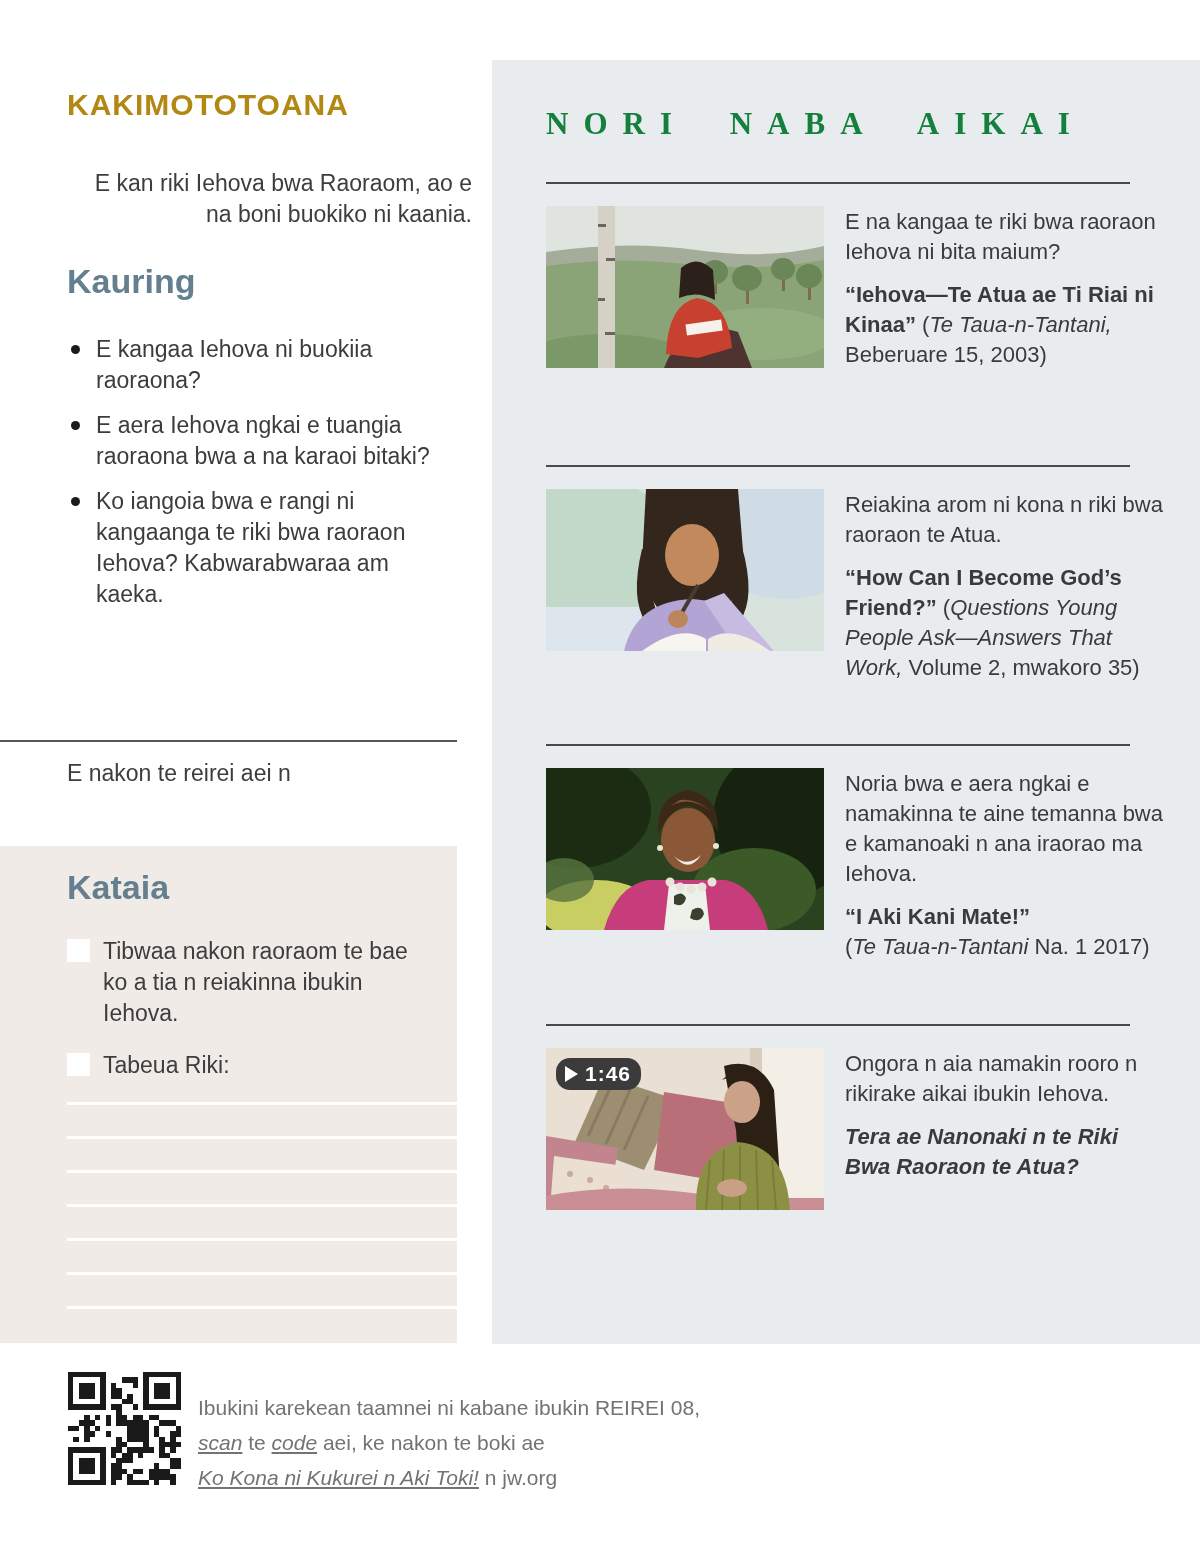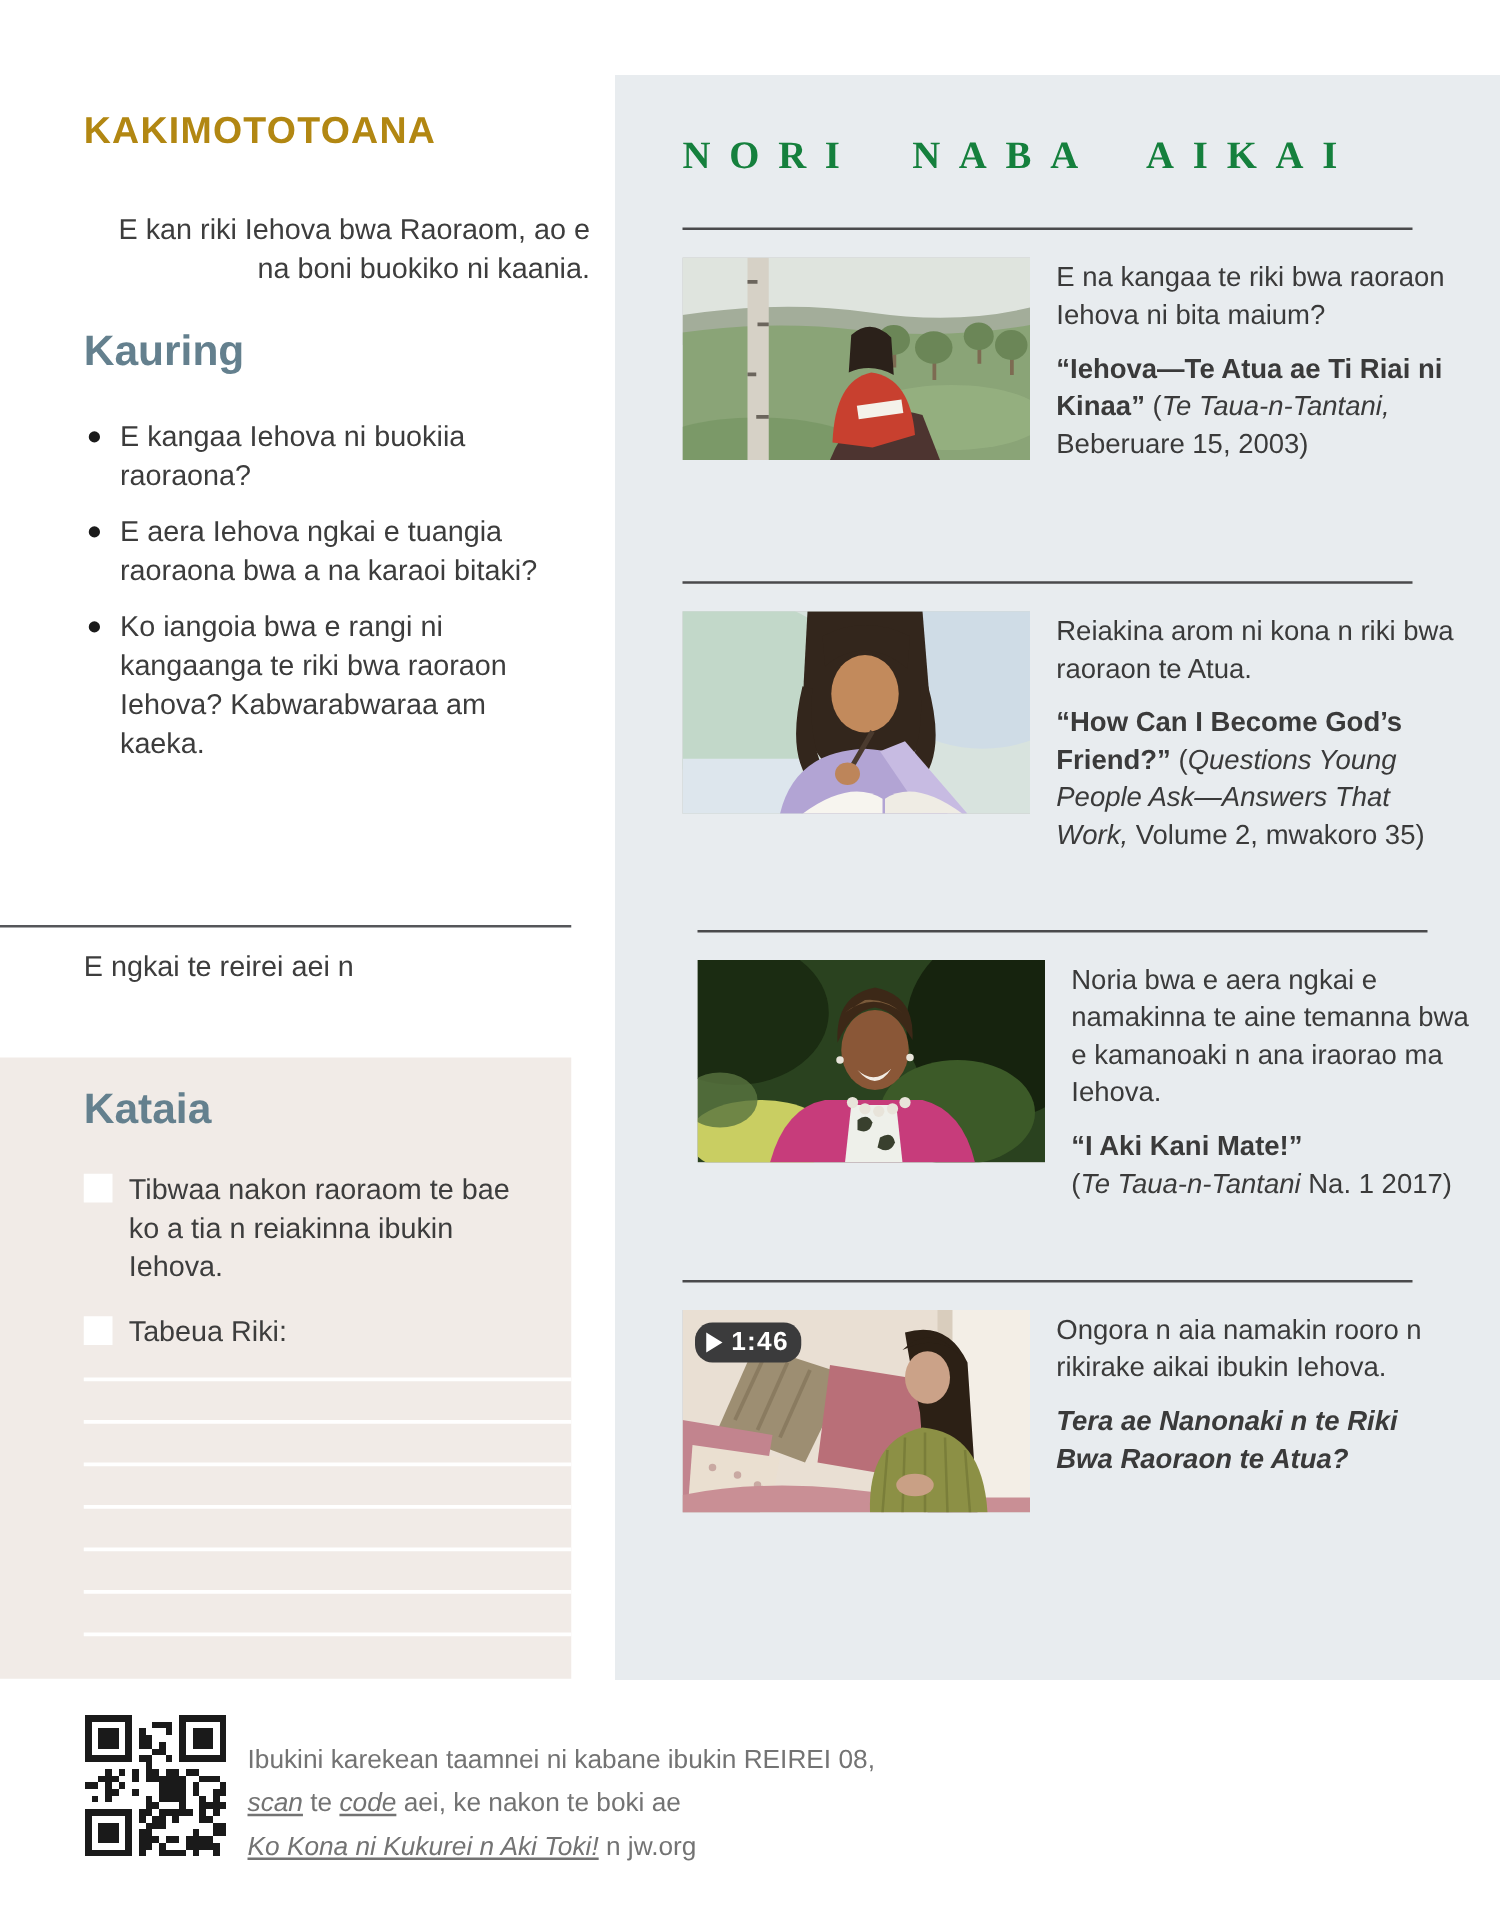--- a/index.html
+++ b/index.html
@@ -26,21 +26,21 @@
   .check-item.item-1 { top:204px; }
   .checkbox { flex:none; width:23px; height:23px; background:#ffffff; margin-right:13px; margin-top:3px; }
   .check-text { font-size:23px; line-height:31px; width:335px; color:#3d3d3d; }
   .ruled-line { position:absolute; left:67px; width:390px; height:3px; background:#ffffff; }
 
   
   .right-panel { position:absolute; left:492px; top:60px; width:708px; height:1284px; background:#e8ecef; }
   .panel-title { position:absolute; left:54px; top:46px; font-size:31px; font-weight:bold;
                  letter-spacing:15px; word-spacing:20px; color:#15803d; white-space:nowrap;font-family:Liberation Serif, serif; }
   .sec { position:absolute; left:54px; width:624px; }
-  .sec-0 { top:122px; } .sec-1 { top:405px; } .sec-2 { top:684px;margin-left:12px; } .sec-3 { top:964px; }
+  .sec-0 { top:122px; } .sec-1 { top:405px; } .sec-2 { top:684px; } .sec-3 { top:964px; }
   .sep { width:584px; height:0; border-top:2px solid #4a4a4c; margin-bottom:22px; }
   .sec-row { display:flex; }
   .thumb { position:relative; flex:none; width:278px; height:162px; overflow:hidden; background:#cccccc; }
   .thumb svg { display:block; width:278px; height:162px; }
   .sec-text { margin-left:21px; width:318px; font-size:22px; line-height:30px; color:#3a3a3a; padding-top:1px; }
   .ref { margin-top:13px; }
   .ref b { font-weight:bold; }
   .ref i { font-style:italic; }
   .ref .block { display:block; }
   .ref.bold-italic { font-weight:bold; font-style:italic; }
@@ -64,21 +64,21 @@
   <h1 class="summary-title">KAKIMOTOTOANA</h1>
   <p class="summary-text">E kan riki Iehova bwa Raoraom, ao e na boni buokiko ni kaania.</p>
   <h2 class="review-title">Kauring</h2>
   <ul class="review-list">
     <li>E kangaa Iehova ni buokiia raoraona?</li>
     <li>E aera Iehova ngkai e tuangia raoraona bwa a na karaoi bitaki?</li>
     <li>Ko iangoia bwa e rangi ni kangaanga te riki bwa raoraon Iehova? Kabwarabwaraa am kaeka.</li>
   </ul>
 
   <div class="left-rule"></div>
-  <p class="completion-label">E ngkai te reirei aei n</p>
+  <p class="completion-label">E nakon te reirei aei n</p>
 
   <div class="try-box">
     <h2 class="try-title">Kataia</h2>
     <div class="check-item item-1">
       <span class="checkbox"></span>
       <p class="check-text">Tabeua Riki:</p>
     </div>
     <div class="check-item item-0">
       <span class="checkbox"></span>
       <p class="check-text">Tibwaa nakon raoraom te bae ko a tia n reiakinna ibukin Iehova.</p>

